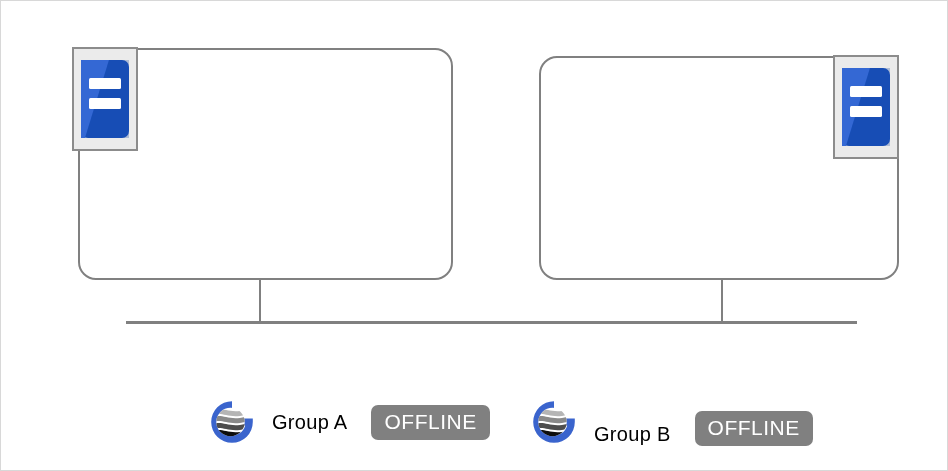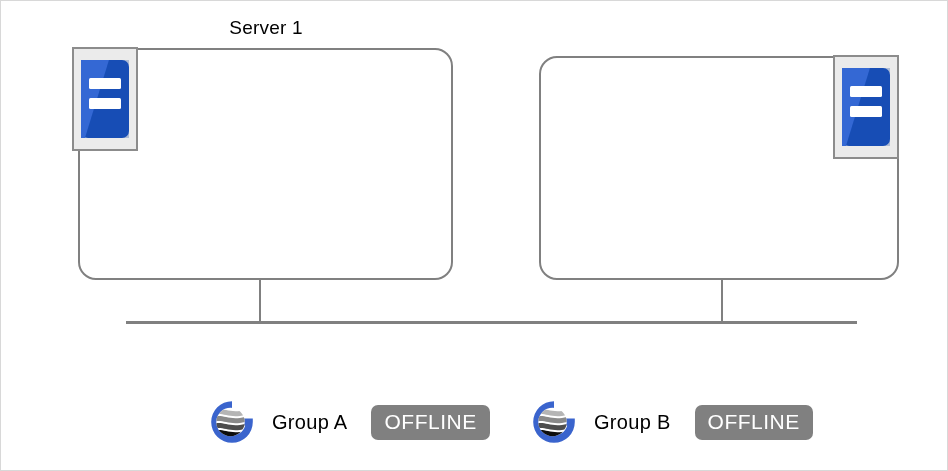--- a/index.html
+++ b/index.html
@@ -95,21 +95,20 @@
     padding: 5px 13px 6px 13px;
     margin-left: 8px;
     white-space: nowrap;
   }
 </style>
 </head>
 <body>
 
 <div id="canvas">
 
-  <div class="server-title" style="left:185px; top:16px; width:160px;">Server 1</div>
 
   <div class="server-box" style="left:77px; top:47px; width:375px; height:232px;"></div>
 
   <div class="server-icon" style="left:71px; top:46px;">
     <svg width="48" height="78" viewBox="0 0 48 78">
       <rect x="0" y="0" width="48" height="78" rx="7" ry="7" fill="#1a53c0"></rect>
       <path d="M0 78 L0 0 L28 0 L4 78 Z" fill="#3468d4"></path>
       <path d="M28 0 L48 0 L48 78 L4 78 Z" fill="#133f9c" opacity="0.28"></path>
       <rect x="8" y="18" width="32" height="11" rx="1.5" fill="#ffffff"></rect>
       <rect x="8" y="38" width="32" height="11" rx="1.5" fill="#ffffff"></rect>
@@ -153,21 +152,21 @@
           <path d="M6 19 C14 15, 22 24, 40 18 L40 23 C22 29, 14 20, 6 24 Z" fill="#8a8a8a"></path>
           <path d="M6 26 C14 22, 22 31, 40 25 L40 30 C22 36, 14 27, 6 31 Z" fill="#4d4d4d"></path>
           <path d="M6 33 C14 29, 22 38, 40 32 L40 44 L6 44 Z" fill="#0d0d0d"></path>
         </g>
       </svg>
     </span>
     <span class="group-label">Group A</span>
     <span class="status-badge">OFFLINE</span>
   </div>
 
-  <div class="group-row" style="left:529px; top:397px;">
+  <div class="group-row" style="left:529px; top:397px;align-items:flex-end;">
     <span class="group-logo">
       <svg width="48" height="48" viewBox="0 0 48 48">
         <defs>
           <clipPath id="gclipB">
             <circle cx="22.5" cy="24" r="14.2"></circle>
           </clipPath>
         </defs>
         <path d="M24 3.2 A20.8 20.8 0 1 0 44.8 24 L44.8 20.4 L24.6 20.4 L24.6 27.4 L37.2 27.4
                  A13.6 13.6 0 1 1 24 10.3 Z" fill="#3a64cd"></path>
         <g clip-path="url(#gclipB)">

